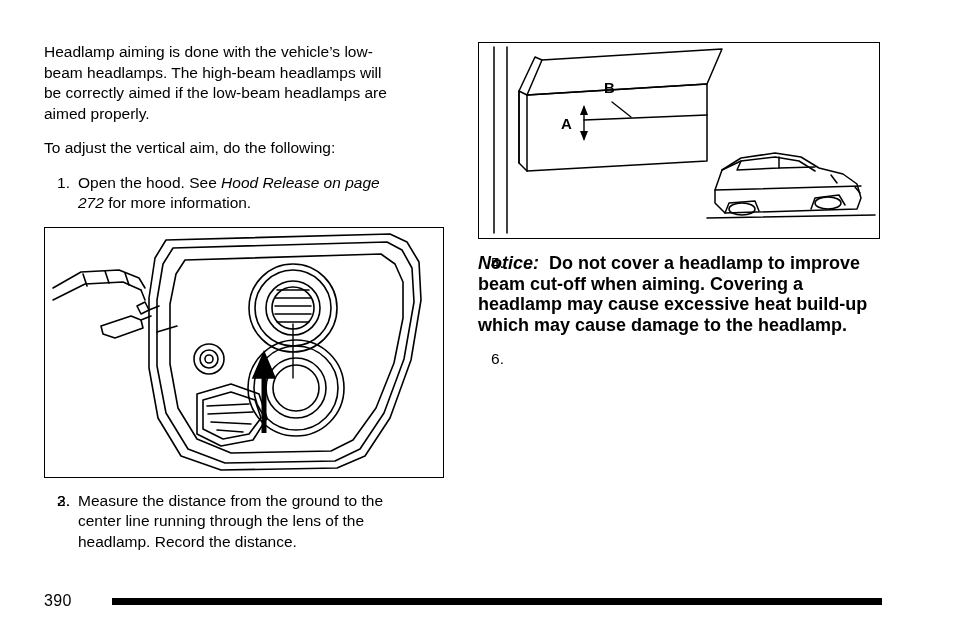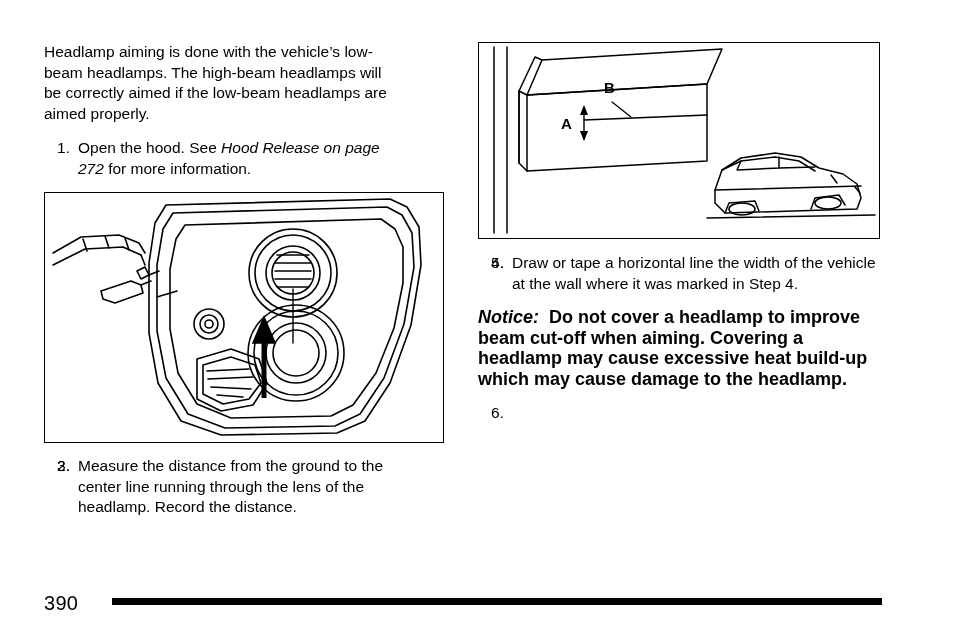--- a/index.html
+++ b/index.html
@@ -87,21 +87,21 @@
   #fig-wall-box {
     width: 402px;
     height: 197px;
     margin: 0 0 14px 0;
   }
 
   .page-number {
     position: absolute;
     left: 44px;
     top: 592px;
-    font-size: 20px;
+    font-size: 16px;
     letter-spacing: 0.3px;
   }
   .footer-rule {
     position: absolute;
     left: 112px;
     top: 598px;
     width: 770px;
     height: 7px;
     background: #000000;
   }
@@ -110,20 +110,21 @@
 </style>
 </head>
 <body>
 
 <div class="page">
 
   <div class="col-left">
 
     <p class="para">Headlamp aiming is done with the vehicle’s low-beam headlamps. The high-beam headlamps will be correctly aimed if the low-beam headlamps are aimed properly.</p>
 
+    <p class="para">To adjust the vertical aim, do the following:</p>
 
     <ol class="steps">
       <li>
         <span class="num">1.</span><span>Open the hood. See </span><span class="italic">Hood Release on page 272</span><span> for more information.</span>
       </li>
     </ol>
 
     <div class="figure-box" id="fig-headlamp-box">
       <svg width="398" height="249" viewBox="0 0 398 249">
         <g fill="none" stroke="#000000" stroke-width="1.6" stroke-linejoin="round" stroke-linecap="round">
@@ -226,21 +227,21 @@
         <text x="125" y="50" font-family="Liberation Sans, sans-serif" font-size="15" font-weight="bold" fill="#000000">B</text>
         <text x="82" y="86" font-family="Liberation Sans, sans-serif" font-size="15" font-weight="bold" fill="#000000">A</text>
       </svg>
     </div>
 
     <ol class="steps">
       <li>
         <span class="num">4.</span>
       </li>
       <li>
-        <span class="num">5.</span><span>Draw or tape a horizontal line the width of the vehicle at the wall where it was marked in Step 4.</span>
+        <span class="num">5.</span>
       </li>
     </ol>
 
     <p class="notice"><span class="lead">Notice:</span><span>&nbsp; </span><span>Do not cover a headlamp to improve beam cut-off when aiming. Covering a headlamp may cause excessive heat build-up which may cause damage to the headlamp.</span></p>
 
     <ol class="steps">
       <li>
         <span class="num">6.</span>
       </li>
     </ol>

